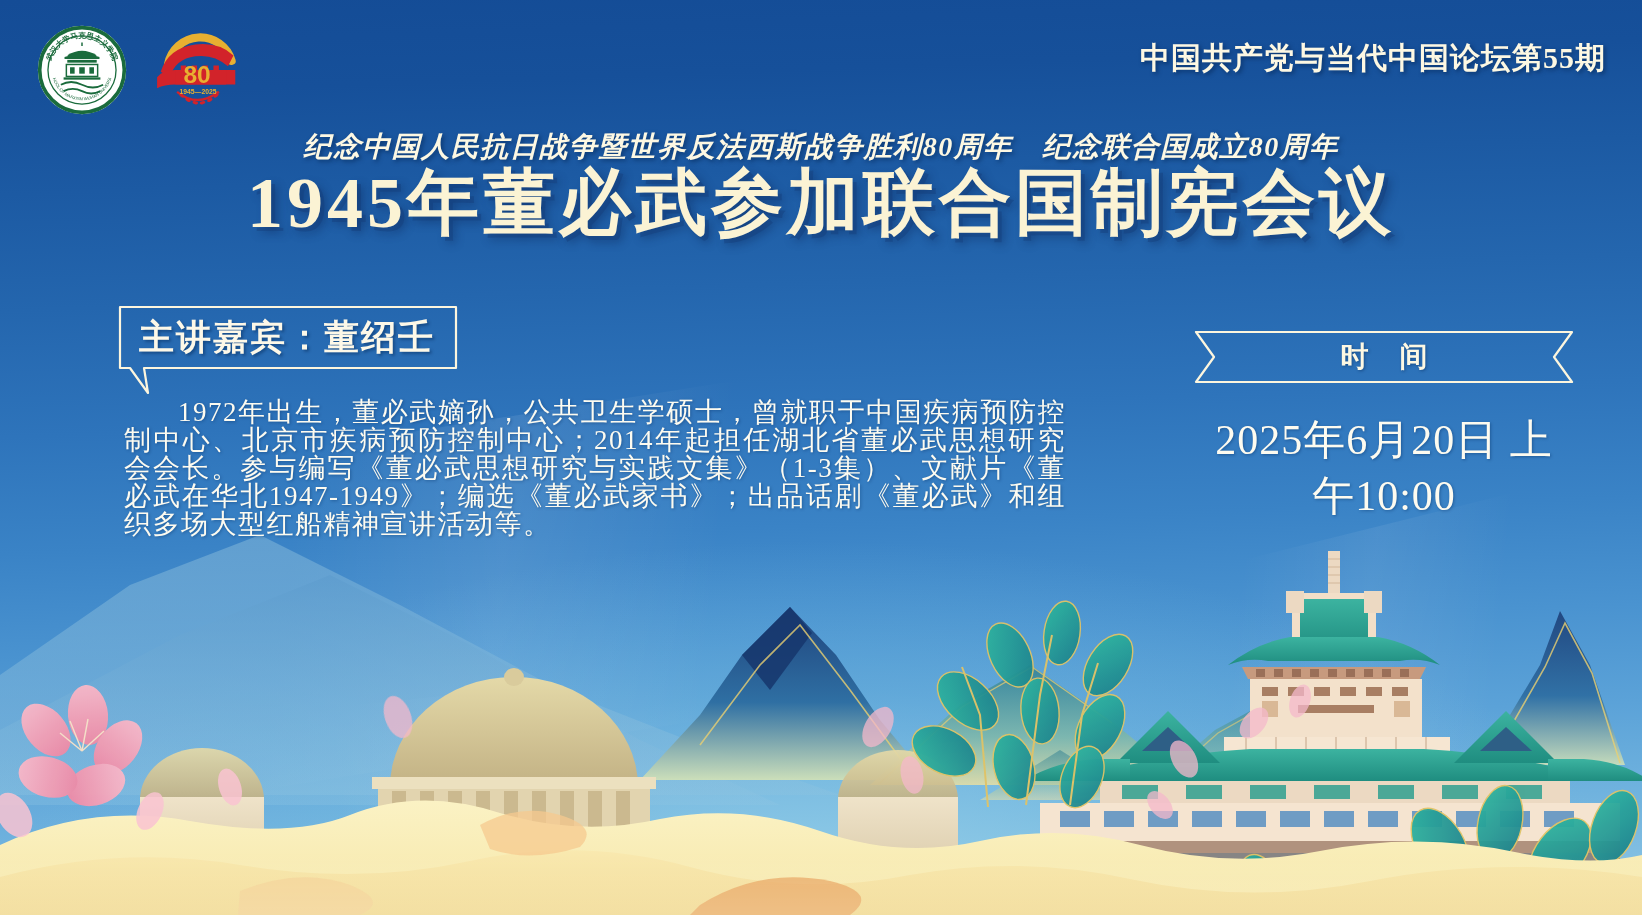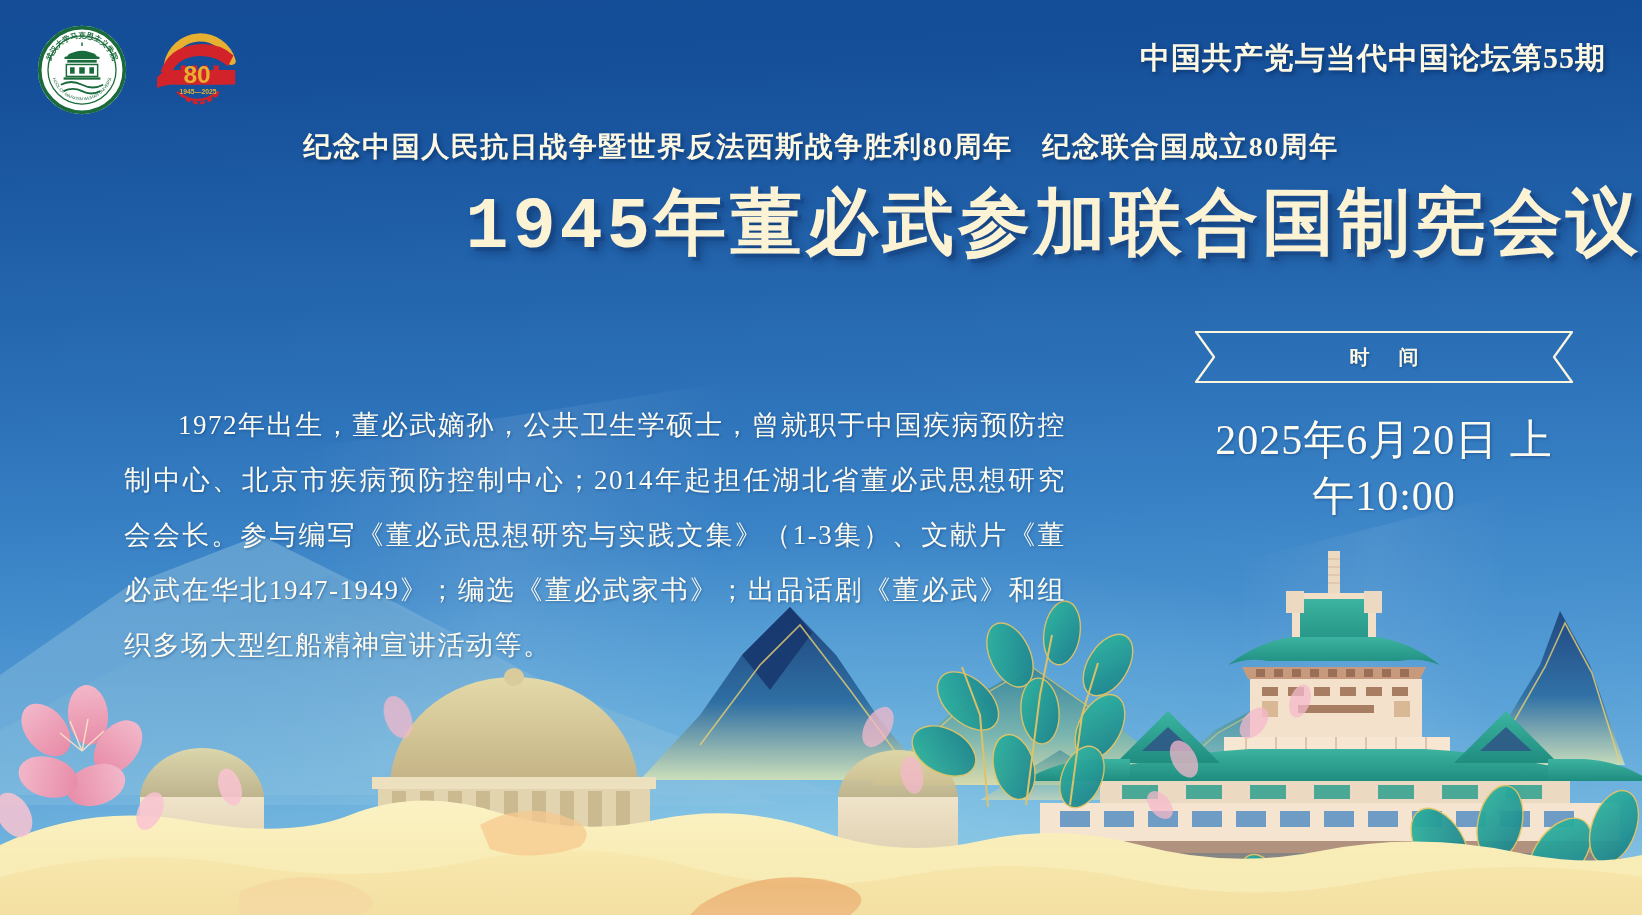--- a/index.html
+++ b/index.html
@@ -52,64 +52,64 @@
     letter-spacing:1px;
     text-shadow:2px 2px 4px rgba(0,30,70,.55);
     font-family:Liberation Serif, serif;
   }
 
   
   .sub-title{
     position:absolute;left:0;right:0;top:128px;text-align:center;z-index:30;
     font-size:28px;font-weight:bold;color:#fdf8e3;letter-spacing:1.5px;
     text-shadow:2px 2px 4px rgba(0,35,80,.6);
+    font-style:italic;
   }
   .main-title{
-    position:absolute;left:0;right:0;top:192px;text-align:right;z-index:30;
+    position:absolute;left:0;right:0;top:167px;text-align:center;z-index:30;
     font-size:72px;font-weight:bold;color:#fbf3d4;
     letter-spacing:4px;
     line-height:1.02;
     text-shadow:
        4px 4px 0px rgba(20,60,120,.40),
        6px 6px 10px rgba(10,40,90,.45);
-    font-family: Liberation Mono, monospace;
   }
 
   
   .speaker-bubble{
     position:absolute;left:118px;top:305px;width:338px;height:65px;z-index:30;
   }
   .speaker-bubble svg{position:absolute;left:0;top:0;}
   .speaker-text{
     position:absolute;left:0;top:0;width:338px;height:65px;
     display:flex;align-items:center;justify-content:center;
     font-size:35px;font-weight:bold;color:#fdf8e8;
     letter-spacing:2px;
     text-shadow:2px 2px 3px rgba(0,35,80,.45);
   }
 
   
   .bio{
     position:absolute;left:124px;top:398px;width:942px;z-index:30;
-    font-size:27px;line-height:55px;color:#fdfbf0;
+    font-size:27px;line-height:28px;color:#fdfbf0;
     text-indent:54px;
     letter-spacing:1.5px;
     text-align:justify;
     text-shadow:1px 1px 3px rgba(0,40,90,.40);
     font-family:"Liberation Serif","DejaVu Serif",serif;
   }
 
   
   .info-col{position:absolute;right:68px;top:330px;width:380px;z-index:30;}
   .ribbon{position:relative;width:380px;height:54px;margin-bottom:6px;}
   .ribbon svg{position:absolute;left:0;top:0;}
   .ribbon .rtext{
     position:absolute;left:0;top:0;width:380px;height:54px;
     display:flex;align-items:center;justify-content:center;
-    font-size:20px;font-weight:bold;color:#fdf8e3;letter-spacing:12px;
+    font-size:28px;font-weight:bold;color:#fdf8e3;letter-spacing:12px;
     text-indent:12px;
     text-shadow:1px 1px 3px rgba(0,35,80,.45);
   }
   .info-value{
     width:380px;text-align:center;
     font-size:42px;color:#fdfbf0;letter-spacing:1px;
     padding:22px 0 30px 0;
     text-shadow:1px 1px 3px rgba(0,40,90,.40);
   }
   .info-value.loc{padding-top:24px;}
@@ -182,20 +182,26 @@
         <text x="55" y="76" font-size="7.5" font-weight="bold" fill="#e8b031" font-family="'Liberation Sans',sans-serif" text-anchor="middle">1945—2025</text>
       </svg>
     </div>
   </div>
 
   <div class="forum-label">中国共产党与当代中国论坛第55期</div>
 
   <div class="sub-title">纪念中国人民抗日战争暨世界反法西斯战争胜利80周年　纪念联合国成立80周年</div>
   <div class="main-title">1945年董必武参加联合国制宪会议</div>
 
+  <div class="speaker-bubble">
+    <svg width="360" height="92" viewBox="0 0 360 92">
+      <path d="M2 2 L338 2 L338 63 L26 63 L30 88 L12 63 L2 63 Z" fill="none" stroke="#fdf6de" stroke-width="2.2" stroke-linejoin="round"></path>
+    </svg>
+    <div class="speaker-text">主讲嘉宾：董绍壬</div>
+  </div>
 
   <div class="bio">1972年出生，董必武嫡孙，公共卫生学硕士，曾就职于中国疾病预防控制中心、北京市疾病预防控制中心；2014年起担任湖北省董必武思想研究会会长。参与编写《董必武思想研究与实践文集》（1-3集）、文献片《董必武在华北1947-1949》；编选《董必武家书》；出品话剧《董必武》和组织多场大型红船精神宣讲活动等。</div>
 
   <div class="info-col">
 
     <div class="ribbon">
       <svg width="380" height="54" viewBox="0 0 380 54">
         <path d="M2 2 L378 2 L360 27 L378 52 L2 52 L20 27 Z" fill="none" stroke="#fdf6de" stroke-width="2.2" stroke-linejoin="round"></path>
       </svg>
       <div class="rtext">时 间</div>

